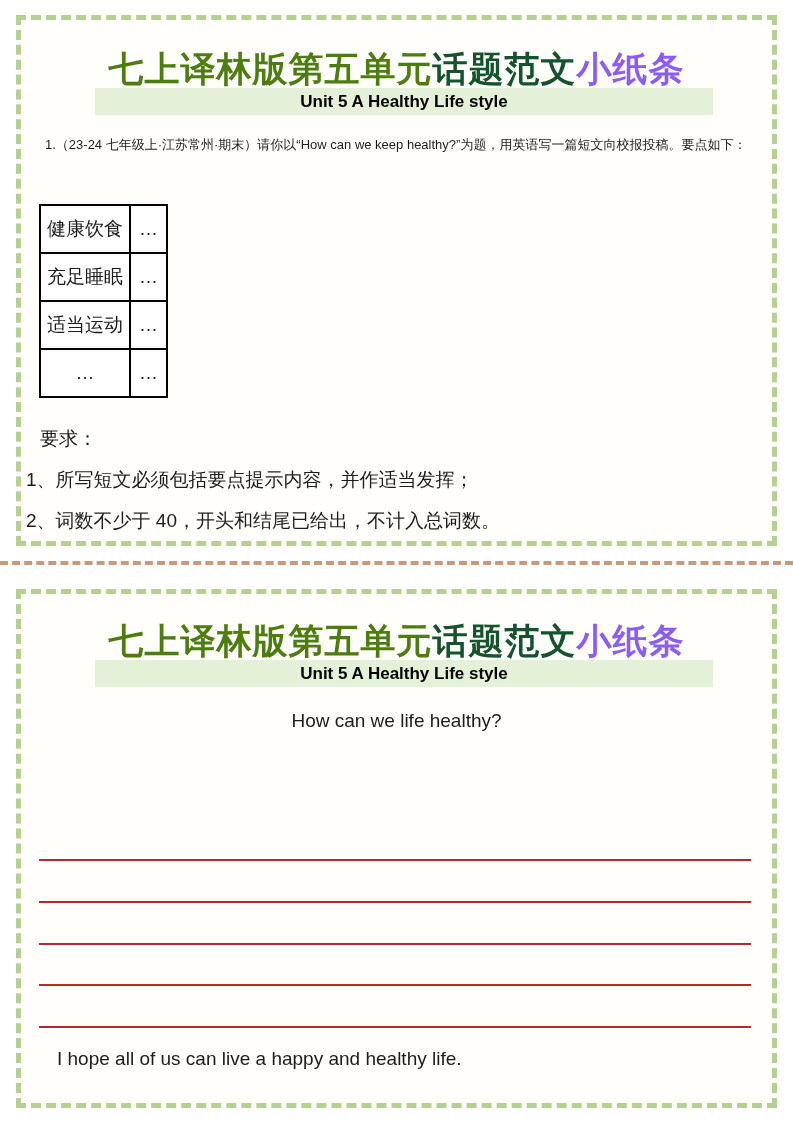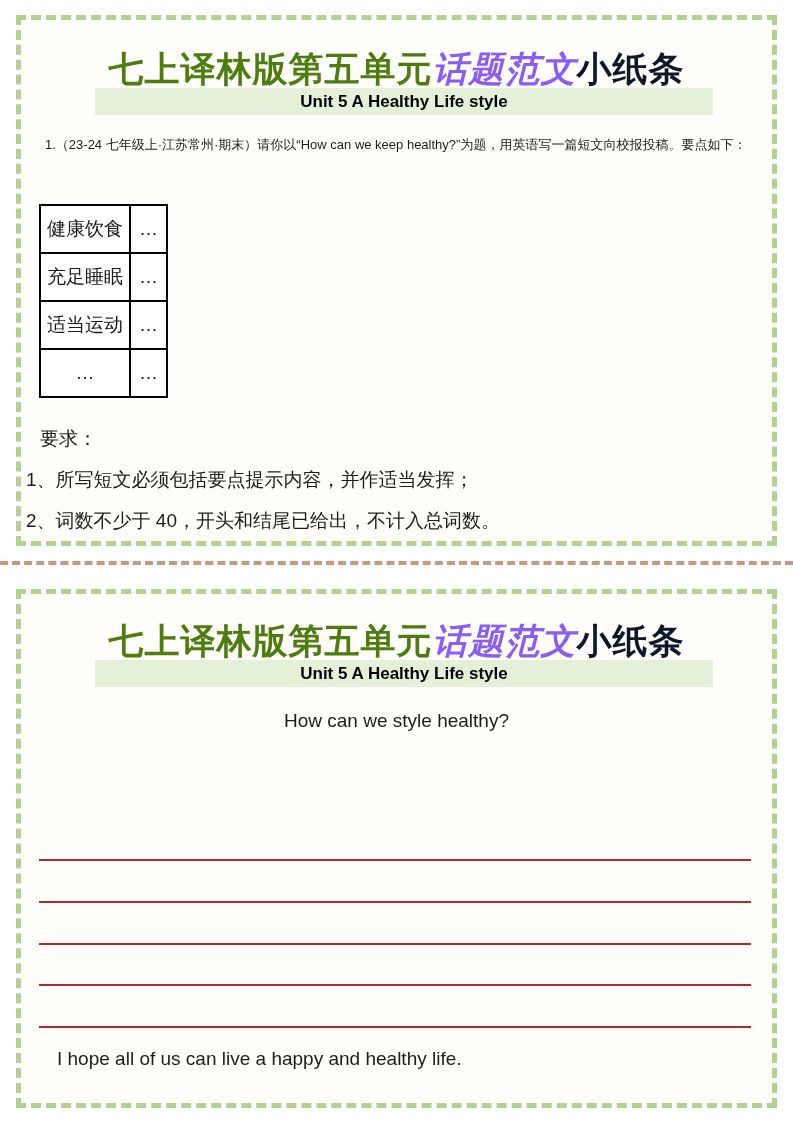--- a/index.html
+++ b/index.html
@@ -13,22 +13,22 @@
   .panel-2 { top:589px; height:519px; }
 
   .cut-line { position:absolute; top:561px; left:0; width:793px; height:0;
     border-top:4px dashed #c9997b; }
 
   .page-title { position:absolute; left:0; width:100%; text-align:center;
     font-size:35px; font-weight:bold; letter-spacing:1px; white-space:nowrap; }
   .panel-1 .page-title { top:26px; }
   .panel-2 .page-title { top:24px; }
   .t-red  { color:#4d7c0f; }
-  .t-blue { color:#8b5cf6;font-style:italic; }
-  .t-black{ color:#0f172a; }
+  .t-blue { color:#14532d; }
+  .t-black{ color:#8b5cf6; }
 
   .unit-banner { position:absolute; left:74px; width:618px; height:27px;
     background:#e5f0d8; text-align:center; line-height:27px;
     font-size:17px; font-weight:bold; color:#000000; }
   .panel-1 .unit-banner { top:68px; }
   .panel-2 .unit-banner { top:66px; }
 
   .task-prompt { position:absolute; top:104px; left:9px; right:10px;
     font-size:13px; line-height:42px; text-indent:15px; }
 
@@ -97,21 +97,21 @@
 
 <div class="cut-line"></div>
 
 <div class="panel panel-2">
   <div class="page-title">
     <span class="t-red">七上译林版第五单元</span><span class="t-blue">话题范文</span><span class="t-black">小纸条</span>
   </div>
 
   <div class="unit-banner">Unit 5 A Healthy Life style</div>
 
-  <div class="essay-title">How can we style healthy?</div>
+  <div class="essay-title">How can we life healthy?</div>
 
 
   <div class="writing-line wl-0"></div>
   <div class="writing-line wl-1"></div>
   <div class="writing-line wl-2"></div>
   <div class="writing-line wl-3"></div>
   <div class="writing-line wl-4"></div>
 
   <div class="essay-closing">I hope all of us can live a happy and healthy life.</div>
 </div>

